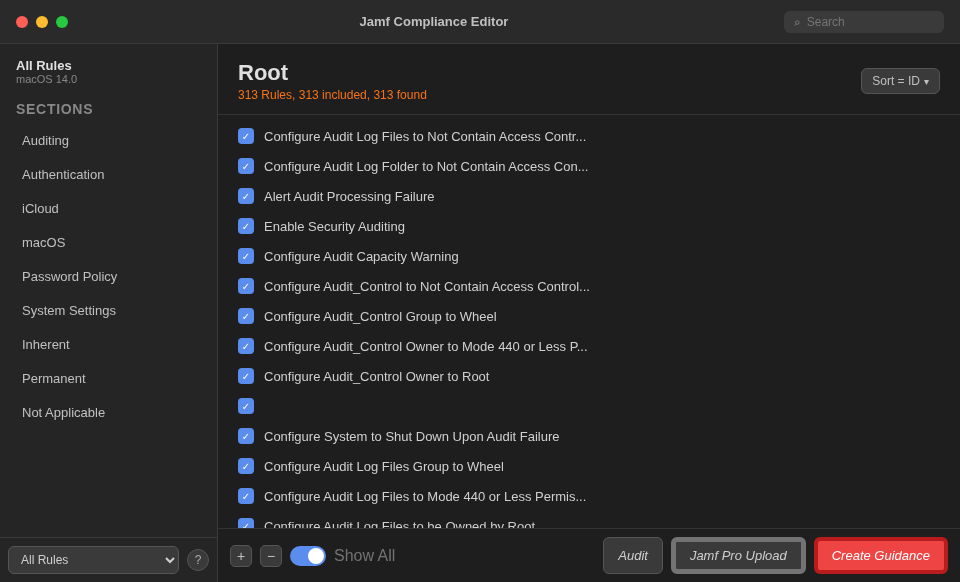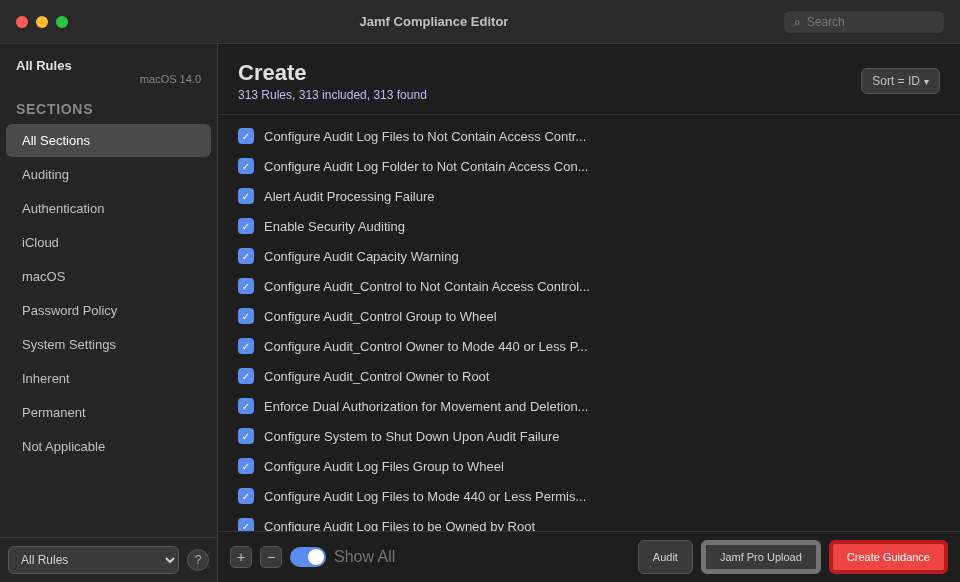--- a/index.html
+++ b/index.html
@@ -86,21 +86,20 @@
       padding: 14px 16px 4px;
     }
     .sidebar-main-label {
       font-size: 13px;
       font-weight: 600;
       color: #e0e0e0;
     }
     .sidebar-sub-label {
       font-size: 11px;
       color: #888;
-      text-align: right;
     }
     .sidebar-sections-title {
       font-size: 14px;
       font-weight: 700;
       color: #888;
       text-transform: uppercase;
       letter-spacing: 0.05em;
       padding: 12px 16px 6px;
     }
     .sidebar-items {
@@ -166,21 +165,21 @@
       border-bottom: 1px solid #333;
       flex-shrink: 0;
     }
     .rules-title {
       font-size: 22px;
       font-weight: 700;
       color: #e0e0e0;
     }
     .rules-meta {
       font-size: 12px;
-      color: #c4b5fd;
+      color: #f97316;
       margin-top: 2px;
     }
     .sort-btn {
       margin-left: auto;
       background: #3a3a3a;
       border: 1px solid #555;
       border-radius: 6px;
       color: #c0c0c0;
       font-size: 12px;
       padding: 5px 10px;
@@ -278,25 +277,26 @@
       cursor: pointer;
     }
     .footer-right {
       margin-left: auto;
       display: flex;
       gap: 8px;
     }
     .footer-btn {
       padding: 6px 14px;
       border-radius: 6px;
-      font-size: 11px;
+      font-size: 13px;
       font-weight: 500;
       cursor: pointer;
       border: none;
       color: #d0d0d0;
+      font-style: italic;
     }
     .footer-btn.audit {
       background: #3a3a3a;
       border: 1px solid #555;
     }
     .footer-btn.jamf-pro {
       background: #3a3a3a;
       border: 5px solid #737373;
     }
     .footer-btn.create {
@@ -323,21 +323,20 @@
 
 <div class="main-layout">
 
   <div class="sidebar">
     <div class="sidebar-header">
       <div class="sidebar-main-label">All Rules</div>
       <div class="sidebar-sub-label">macOS 14.0</div>
     </div>
     <div class="sidebar-sections-title">Sections</div>
     <div class="sidebar-items" id="sidebar-items-container">
-        <div class="sidebar-item active">All Sections</div>
         <div class="sidebar-item">Auditing</div>
         <div class="sidebar-item">Authentication</div>
         <div class="sidebar-item">iCloud</div>
         <div class="sidebar-item">macOS</div>
         <div class="sidebar-item">Password Policy</div>
         <div class="sidebar-item">System Settings</div>
         <div class="sidebar-item">Inherent</div>
         <div class="sidebar-item">Permanent</div>
         <div class="sidebar-item">Not Applicable</div>
       </div>
@@ -345,21 +344,21 @@
       <select class="sidebar-footer-select">
         <option>All Rules</option>
       </select>
       <div class="sidebar-footer-help">?</div>
     </div>
   </div>
 
   <div class="content">
     <div class="content-header">
       <div>
-        <div class="rules-title">Create</div>
+        <div class="rules-title">Root</div>
         <div class="rules-meta">313 Rules, 313 included, 313 found</div>
       </div>
       <button class="sort-btn">
         <span>Sort = ID</span>
         <span class="arrow">▾</span>
       </button>
     </div>
 
     <div class="rules-scroll" id="rules-list-container">
         <div class="rule-item">
@@ -393,21 +392,20 @@
         <div class="rule-item">
           <div class="rule-checkbox">✓</div>
           <span class="rule-label">Configure Audit_Control Owner to Mode 440 or Less P...</span>
         </div>
         <div class="rule-item">
           <div class="rule-checkbox">✓</div>
           <span class="rule-label">Configure Audit_Control Owner to Root</span>
         </div>
         <div class="rule-item">
           <div class="rule-checkbox">✓</div>
-          <span class="rule-label">Enforce Dual Authorization for Movement and Deletion...</span>
         </div>
         <div class="rule-item">
           <div class="rule-checkbox">✓</div>
           <span class="rule-label">Configure System to Shut Down Upon Audit Failure</span>
         </div>
         <div class="rule-item">
           <div class="rule-checkbox">✓</div>
           <span class="rule-label">Configure Audit Log Files Group to Wheel</span>
         </div>
         <div class="rule-item">

